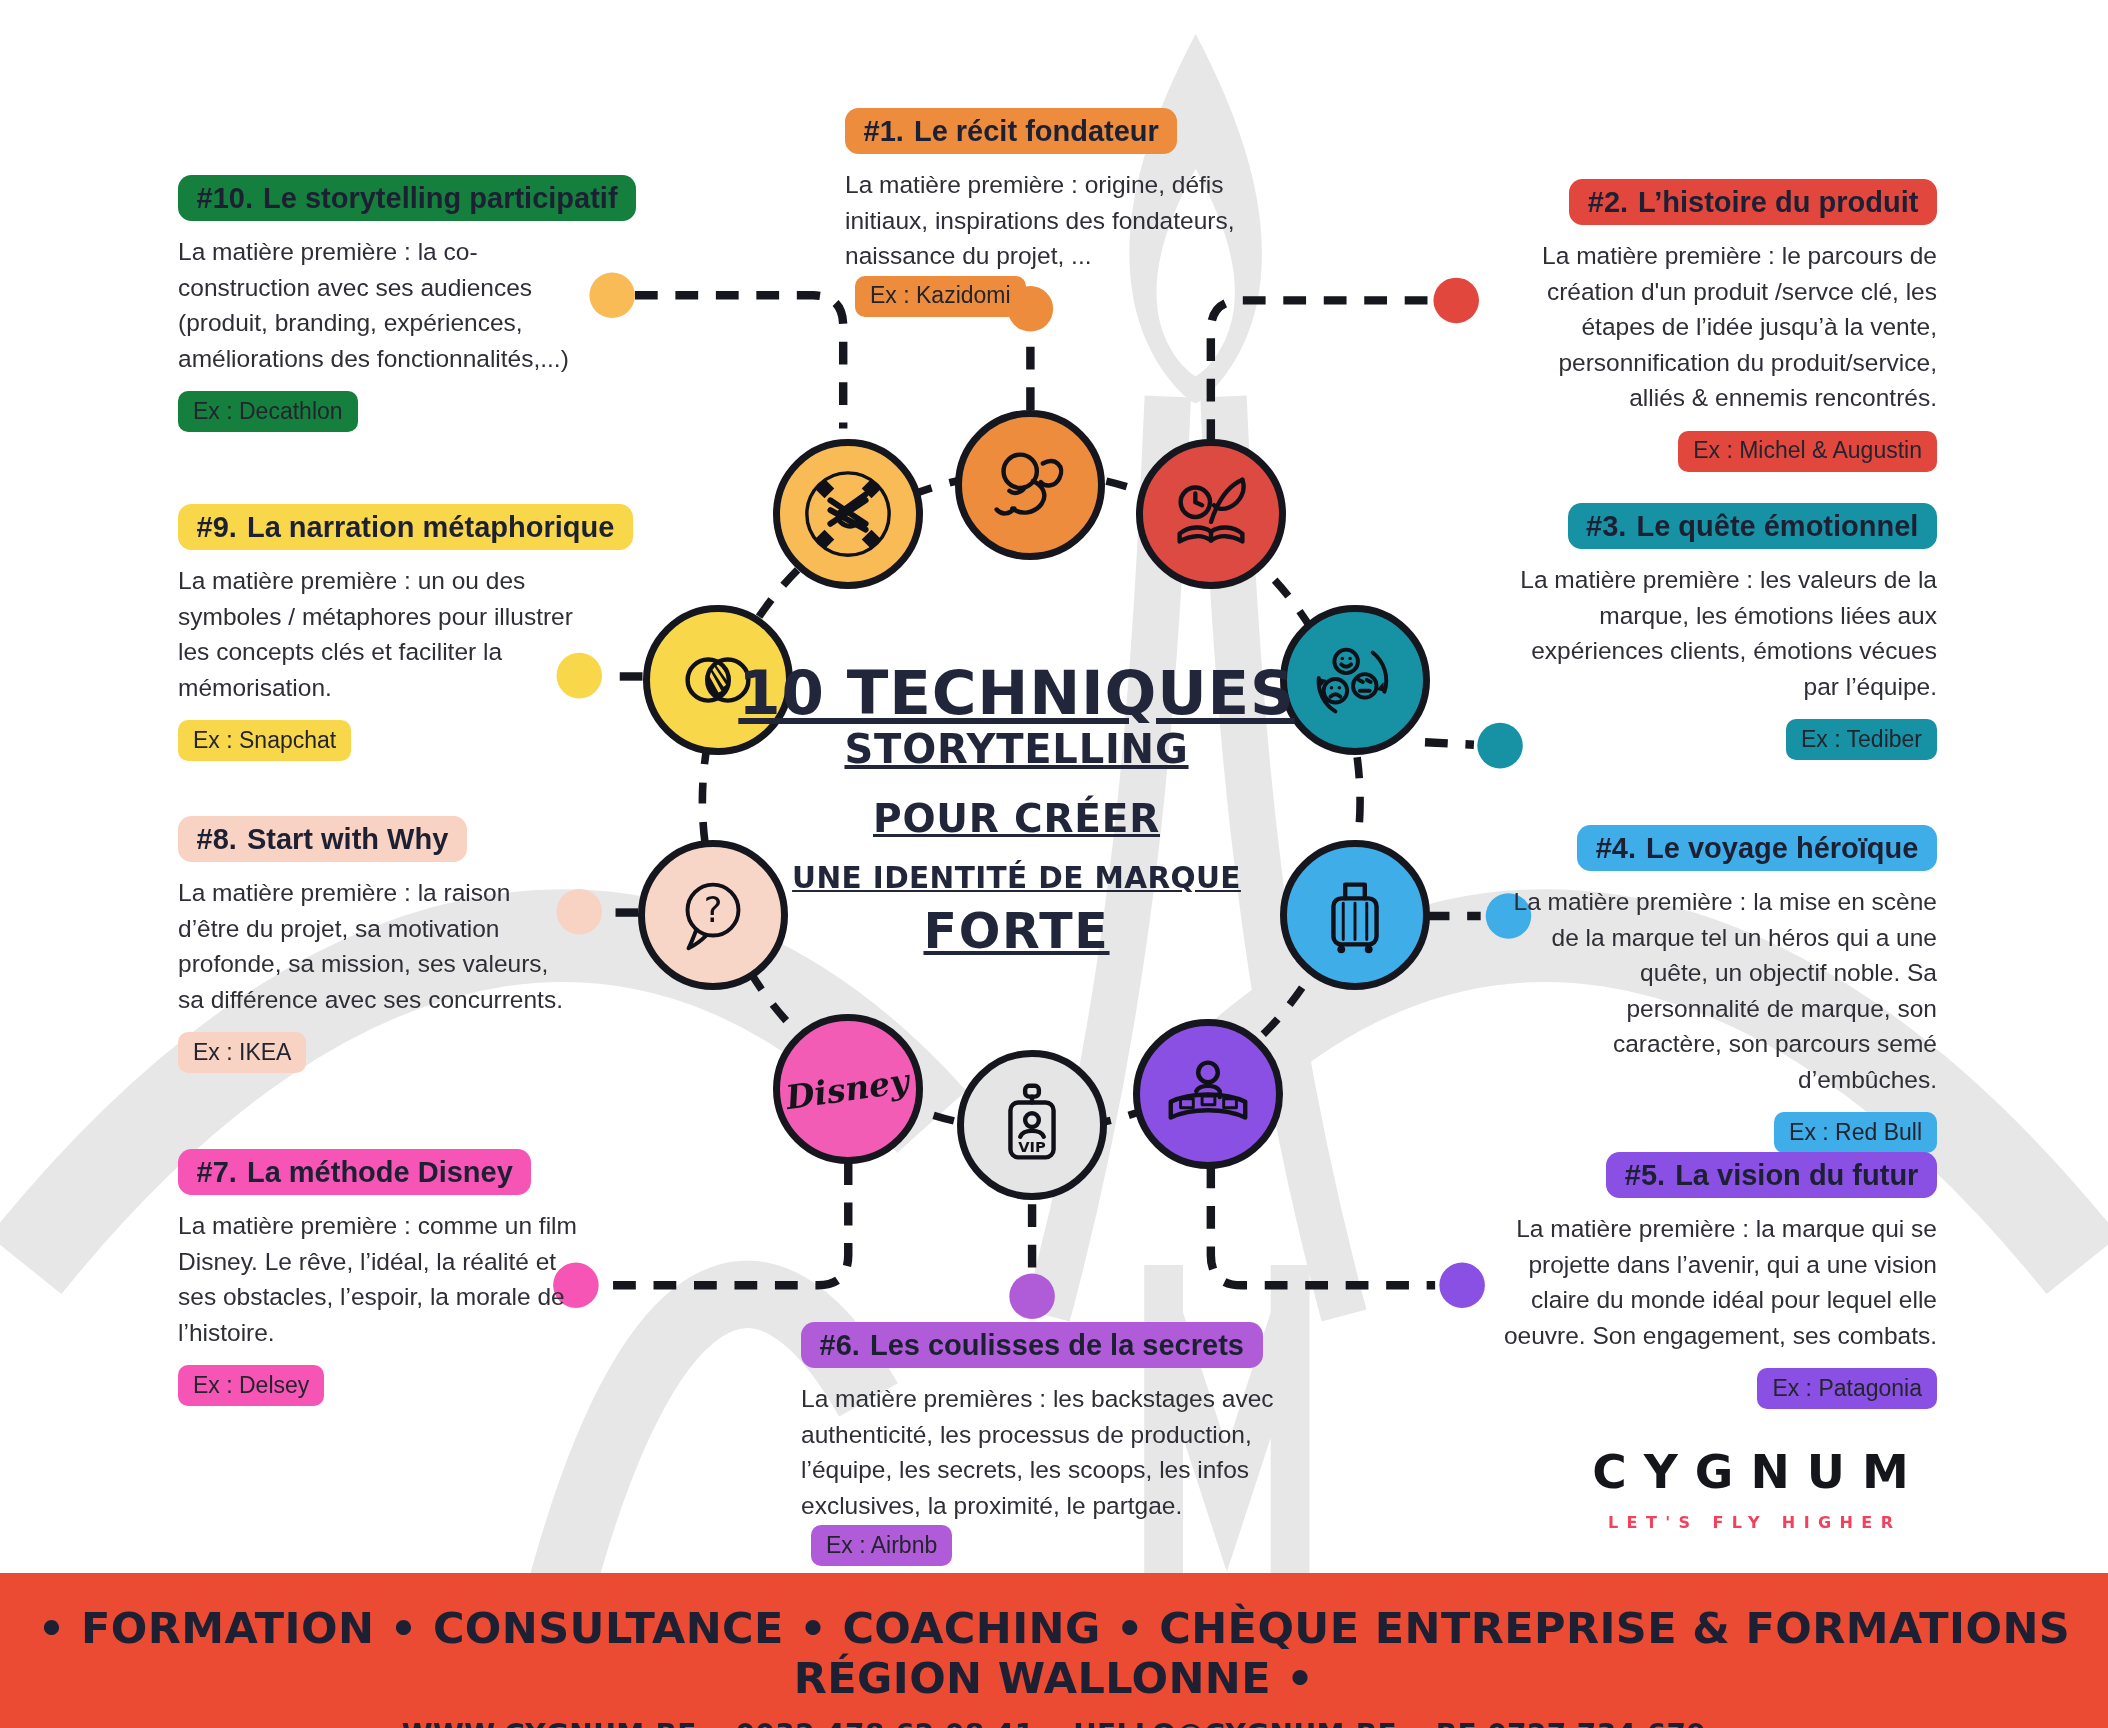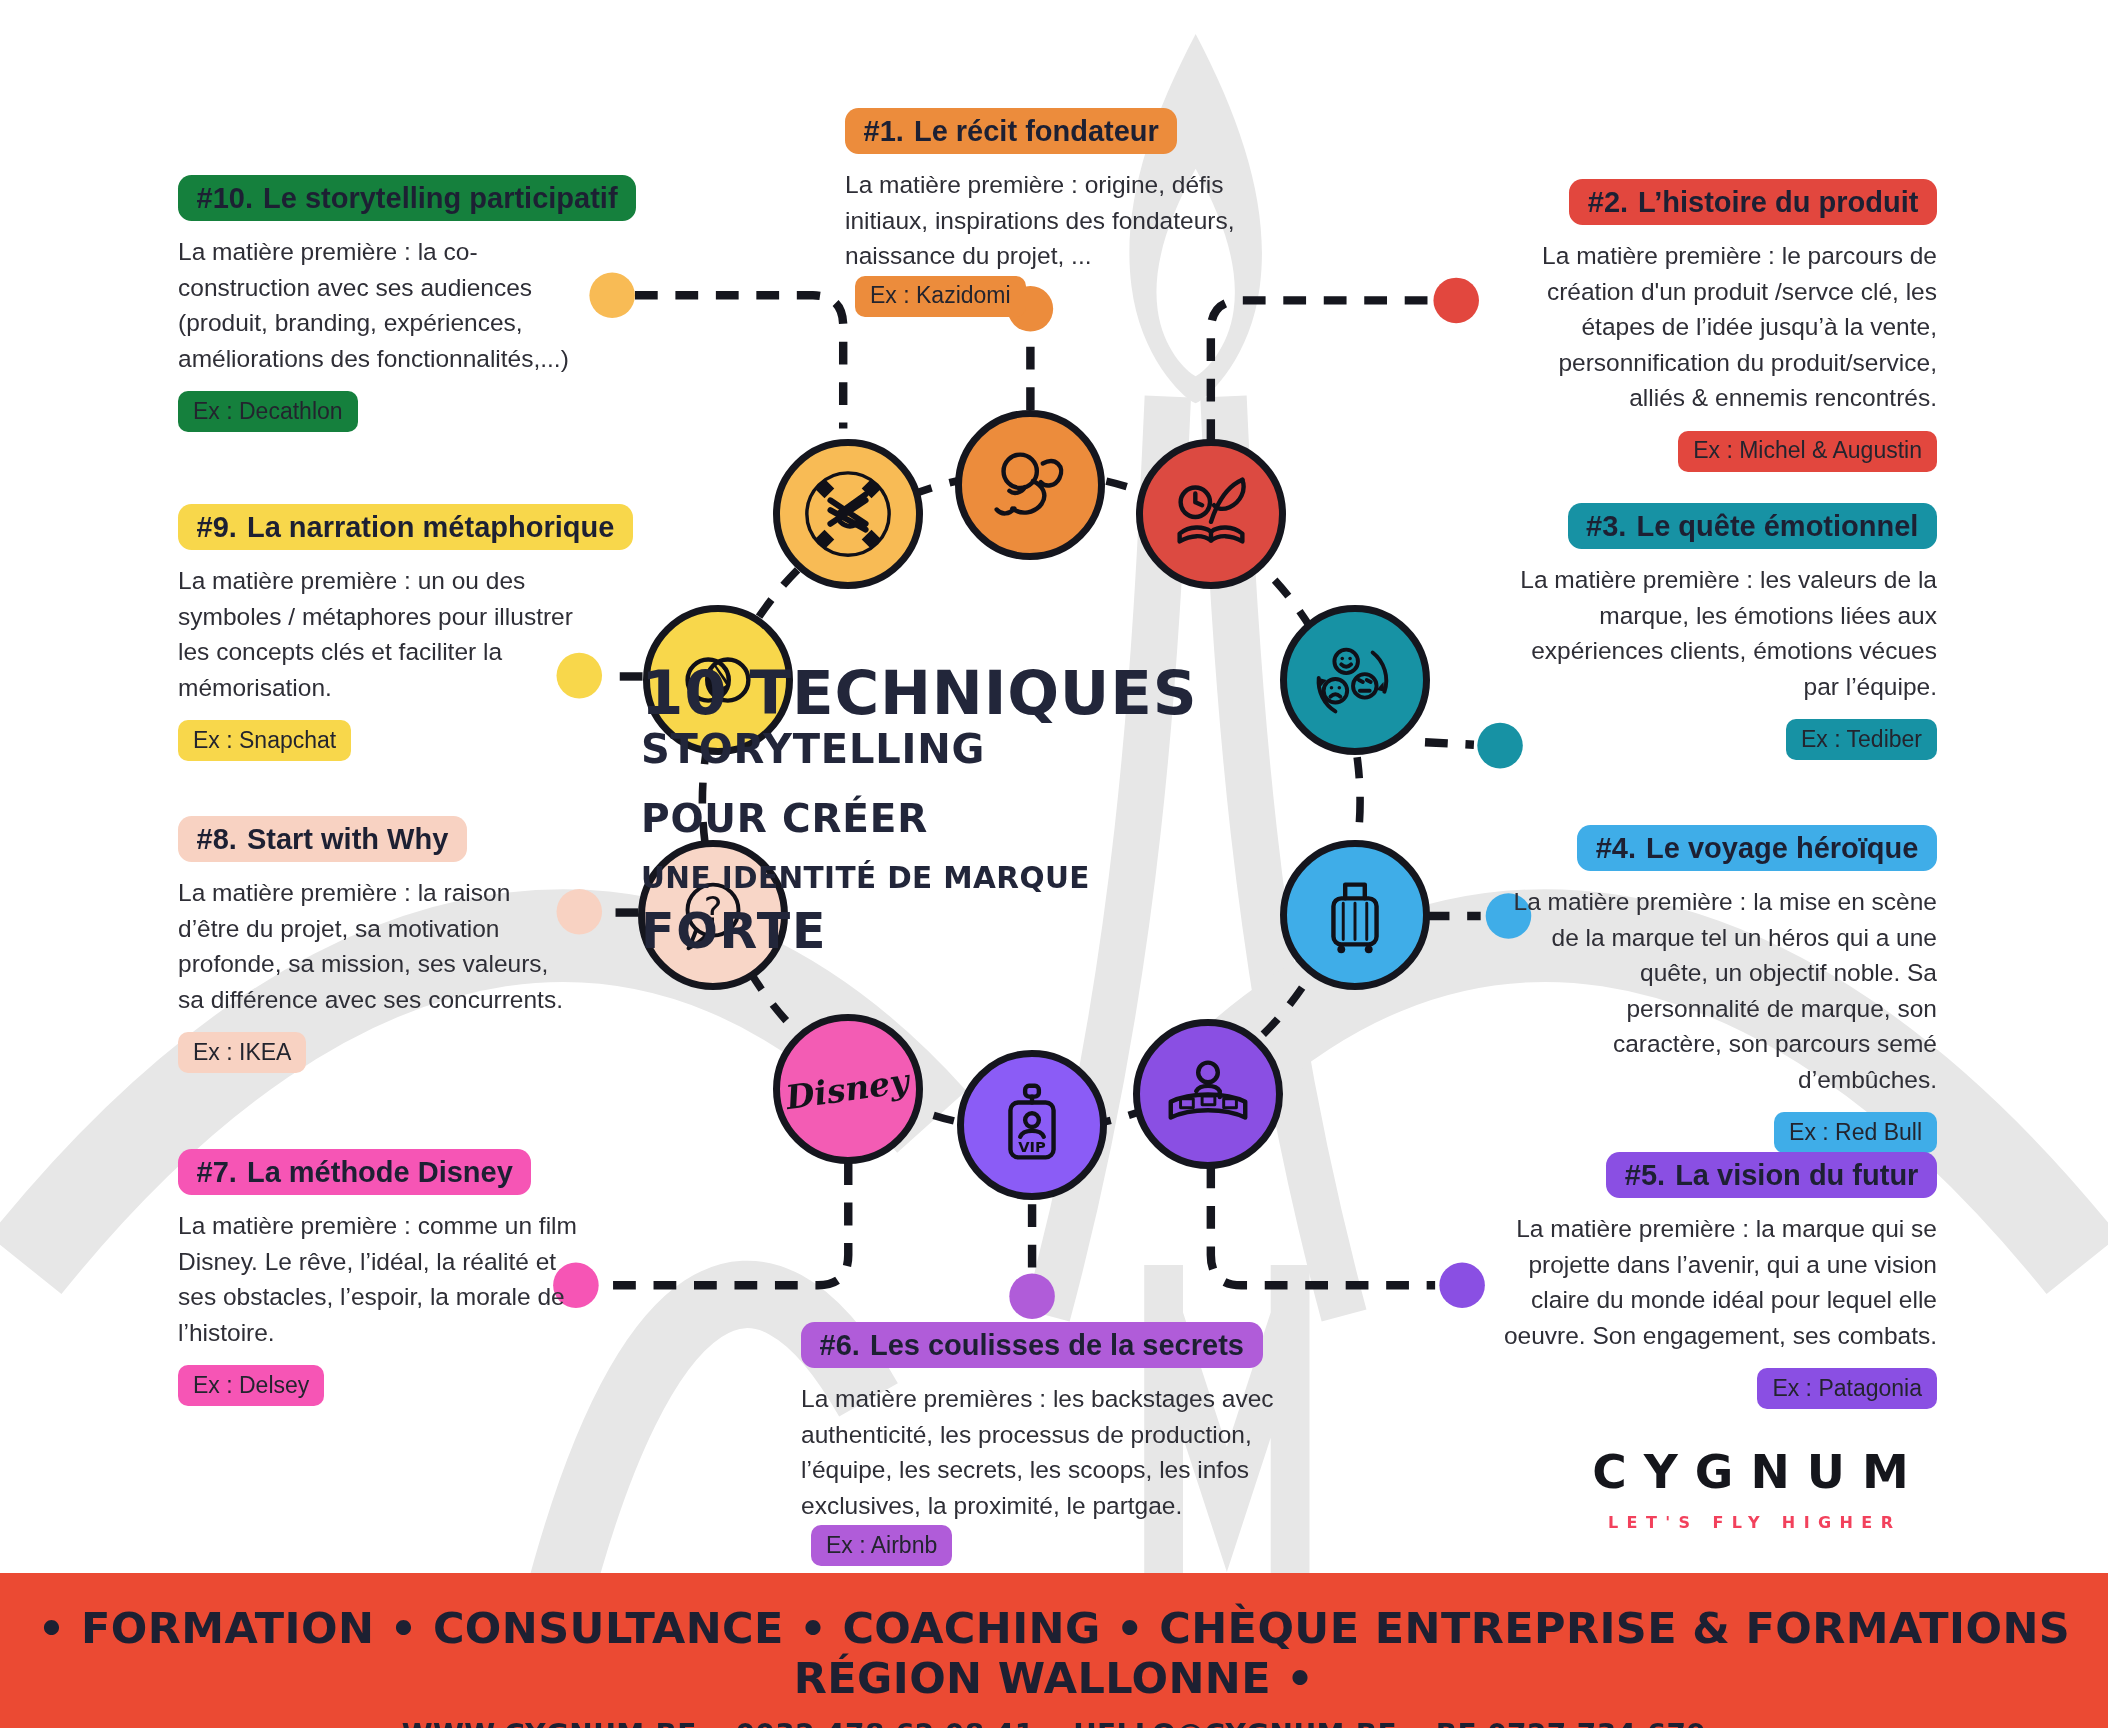--- a/index.html
+++ b/index.html
@@ -32,38 +32,38 @@
   .s1 {left:845px;top:108px;width:396px;}
   .s2 {right:171px;top:179px;width:426px;}
   .s3 {right:171px;top:503px;width:434px;}
   .s4 {right:171px;top:825px;width:426px;}
   .s5 {right:171px;top:1152px;width:443px;}
   .s6 {left:801px;top:1322px;width:540px;}
   .s1 .desc{width:390px;}
   .s6 .desc{width:531px;}
 
   
-  .center-title{position:absolute;left:641px;top:659px;width:801px;text-align:left;z-index:5;
-                color:#22263a;font-family:"DejaVu Sans",sans-serif;font-weight:bold;}
+  .center-title{position:absolute;left:616px;top:659px;width:801px;text-align:center;z-index:5;
+                color:#22263a;font-family:"DejaVu Sans",sans-serif;font-weight:bold;text-decoration:underline;}
   .center-title .t1{font-size:61px;line-height:1.12;letter-spacing:0.8px;}
   .center-title .t2{font-size:40px;line-height:1.12;letter-spacing:0.8px;}
   .center-title .sub1{font-size:39px;margin-top:23.6px;letter-spacing:0.8px;}
   .center-title .sub2{font-size:29.5px;margin-top:20px;letter-spacing:0.4px;}
   .center-title .sub3{font-size:49px;margin-top:8.4px;letter-spacing:1.7px;}
 
   
   .icon-circle{position:absolute;width:150px;height:150px;box-sizing:border-box;
                border:7.6px solid #15161e;border-radius:50%;display:flex;align-items:center;
                justify-content:center;z-index:4;}
   .ic1{left:955px;top:410px;}  .ic2{left:1136px;top:439px;}  .ic3{left:1280px;top:605px;}
   .ic4{left:1280px;top:840px;}  .ic5{left:1133px;top:1019px;} .ic6{left:957px;top:1050px;}
   .ic7{left:773px;top:1014px;}  .ic8{left:638px;top:840px;}   .ic9{left:643px;top:605px;}
   .ic10{left:773px;top:439px;}
   .ic1{background:#EC8C3C;} .ic2{background:#DC4A41;} .ic3{background:#1792A4;}
-  .ic4{background:#3FADE8;} .ic5{background:#8A4FE3;} .ic6{background:#8b5cf6;}
+  .ic4{background:#3FADE8;} .ic5{background:#8A4FE3;} .ic6{background:#e5e5e5;}
   .ic7{background:#F35CB4;} .ic8{background:#F8D6C7;} .ic9{background:#F8D74B;}
   .ic10{background:#F8BB55;}
 
   
   .logo{position:absolute;left:1569px;top:1444px;width:363px;text-align:center;z-index:6;}
   .logo .name{font-family:"DejaVu Sans",sans-serif;font-weight:bold;font-size:47px;
               letter-spacing:17px;color:#15161c;padding-left:17px;}
   .logo .tagline{font-family:"DejaVu Sans",sans-serif;font-weight:bold;font-size:16px;
                  letter-spacing:8.4px;color:#F2415C;margin-top:13.5px;padding-left:8.4px;}
 

